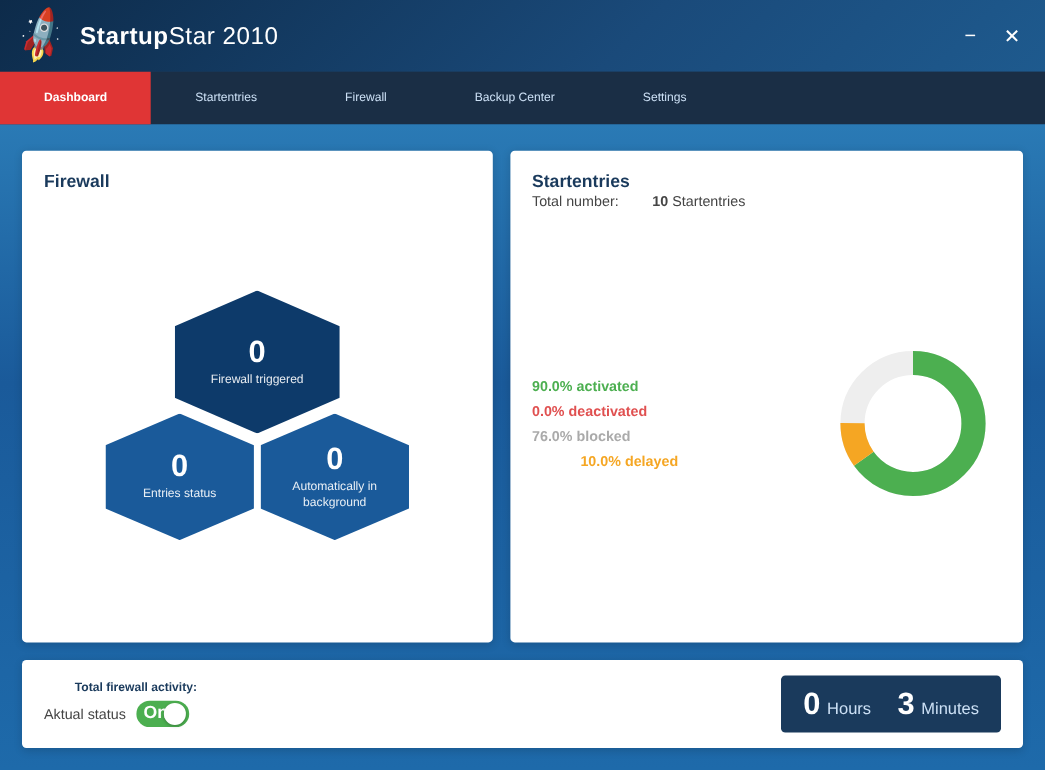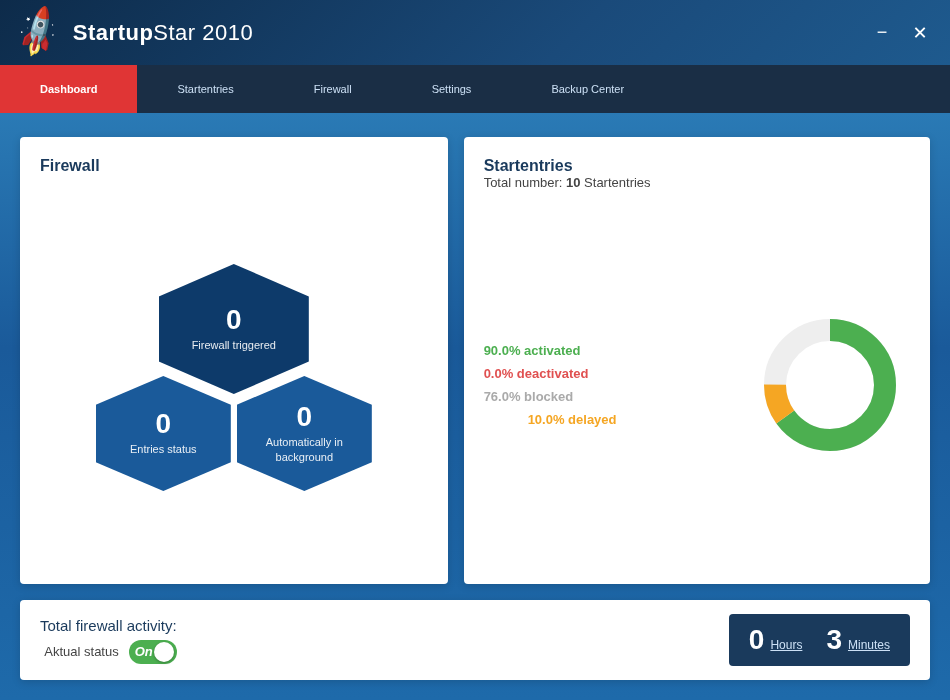--- a/index.html
+++ b/index.html
@@ -182,20 +182,21 @@
       font-weight: 700;
       color: #1a3a5c;
     }
     .startentries-subtitle {
       font-size: 13px;
       color: #444;
       margin-bottom: 16px;
     }
     .startentries-subtitle strong {
       font-weight: 700;
+      margin-left: 27px;
     }
     .chart-area {
       display: flex;
       align-items: center;
       justify-content: space-between;
       flex: 1;
     }
     .legend {
       display: flex;
       flex-direction: column;
@@ -231,50 +232,49 @@
       align-items: center;
       justify-content: space-between;
       box-shadow: 0 2px 8px rgba(0,0,0,0.15);
     }
     .status-left {
       display: flex;
       flex-direction: column;
       gap: 6px;
     }
     .status-title {
-      font-size: 15px;
-      font-weight: 400;
+      font-size: 11px;
+      font-weight: 700;
       color: #1a3a5c;
+      margin-left: 28px;
     }
     .status-row {
       display: flex;
       align-items: center;
       gap: 10px;
       font-size: 13px;
       color: #444;
-      justify-content: flex-end;
     }
     .toggle-switch {
       width: 48px;
       height: 24px;
       background: #4caf50;
       border-radius: 12px;
       display: flex;
       align-items: center;
       padding: 2px 4px;
       cursor: pointer;
       position: relative;
     }
     .toggle-label-on {
       color: white;
-      font-size: 13px;
+      font-size: 16px;
       font-weight: 700;
       position: absolute;
       left: 6px;
-      font-style: italic;
     }
     .toggle-knob {
       width: 20px;
       height: 20px;
       background: white;
       border-radius: 50%;
       position: absolute;
       right: 3px;
       box-shadow: 0 1px 3px rgba(0,0,0,0.3);
     }
@@ -292,23 +292,22 @@
       display: flex;
       align-items: baseline;
       gap: 6px;
     }
     .time-number {
       font-size: 28px;
       font-weight: 700;
       color: white;
     }
     .time-unit {
-      font-size: 12px;
+      font-size: 15px;
       color: #cce0f5;
-      text-decoration: underline;
     }
     .time-separator {
       width: 24px;
     }
   </style>
 </head>
 <body>
 
 <div class="title-bar">
   <div class="title-bar-left">
@@ -320,22 +319,22 @@
   <div class="title-bar-controls">
     <span class="win-btn">−</span>
     <span class="win-btn close">✕</span>
   </div>
 </div>
 
 <div class="nav-bar">
   <div class="nav-item active">Dashboard</div>
   <div class="nav-item">Startentries</div>
   <div class="nav-item">Firewall</div>
+  <div class="nav-item">Backup Center</div>
   <div class="nav-item">Settings</div>
-  <div class="nav-item">Backup Center</div>
 </div>
 
 <div class="main-content">
   <div class="cards-row">
 
     <div class="card firewall-card">
       <div class="card-title">Firewall</div>
       <div class="hexagons-container">
 
         <div class="hex-wrapper">

